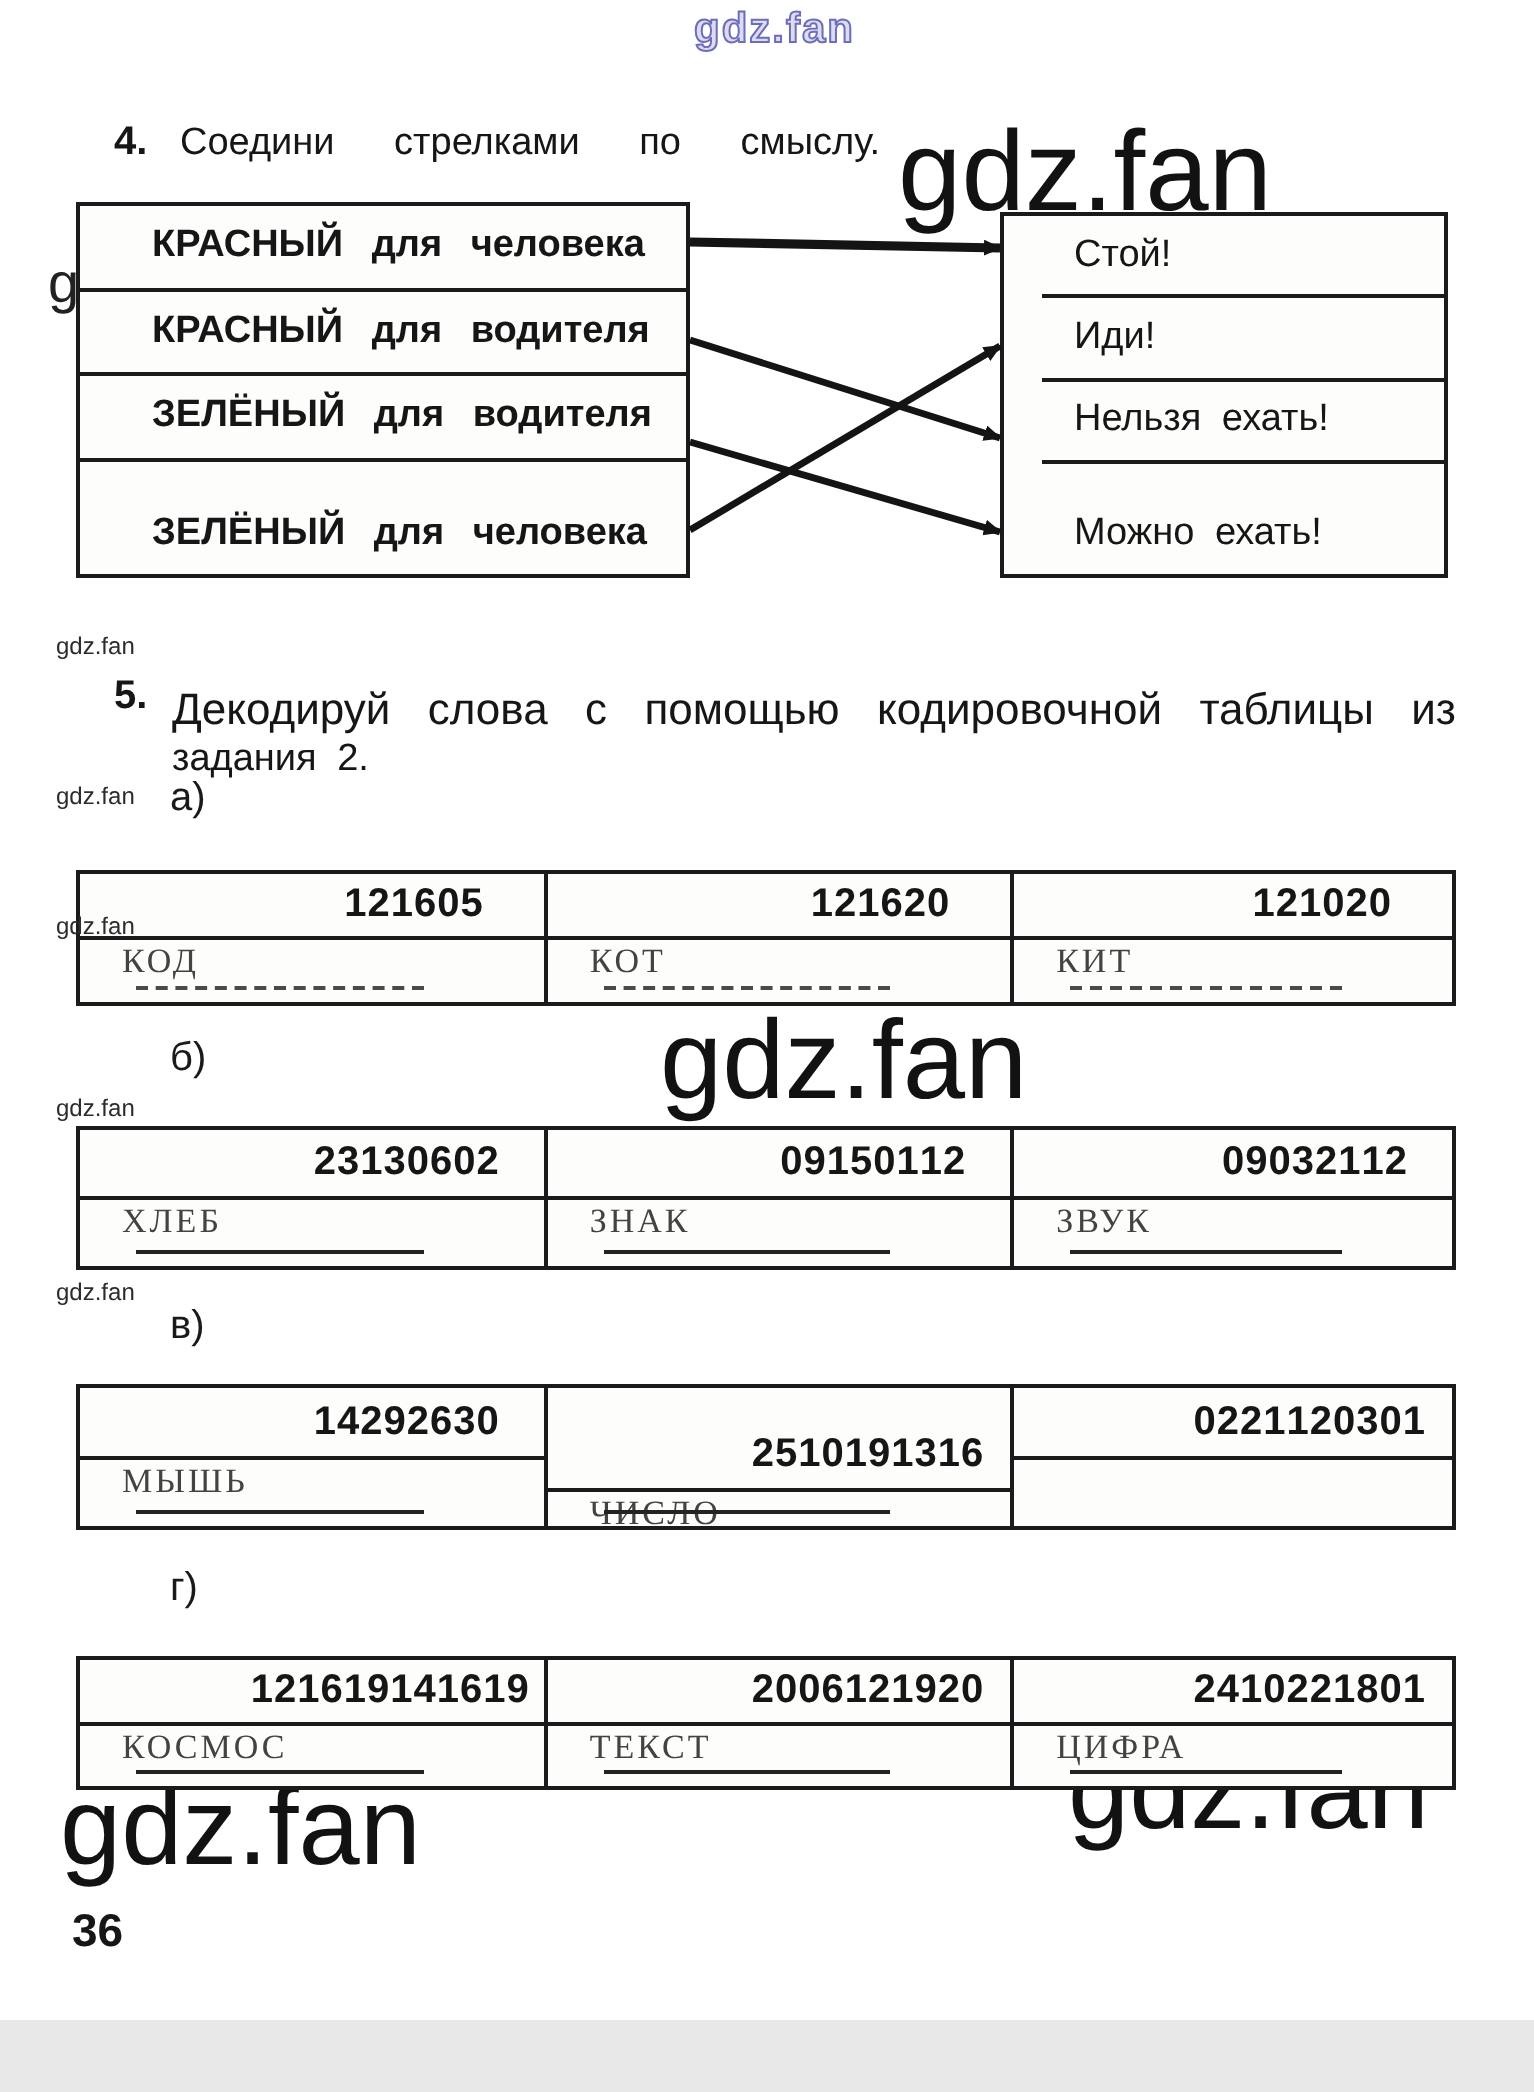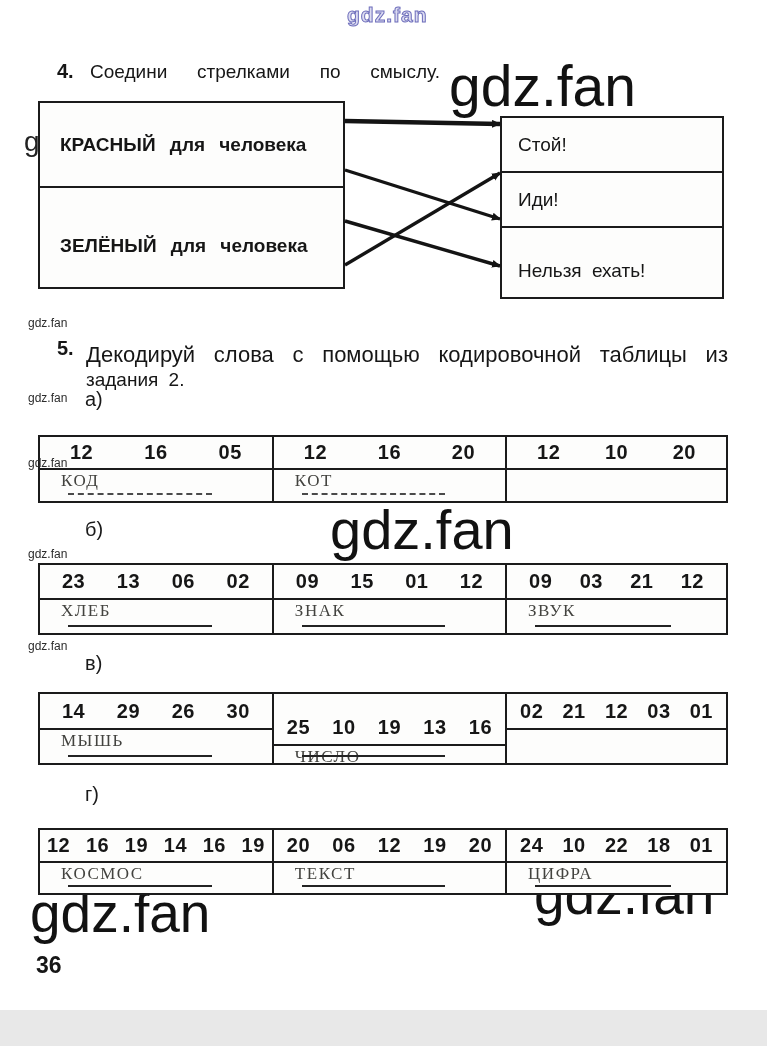--- a/index.html
+++ b/index.html
@@ -36,42 +36,42 @@
     position:absolute; left:86px; top:342px; width:642px;
     font-size:22px; text-align:justify; text-align-last:justify;
   }
   .t5line2{position:absolute; left:86px; top:369px; font-size:19px; word-spacing:5px;}
   
   .match-box{
     position:absolute; border:2px solid #1b1b1b; background:#fdfdfc;
     display:flex; flex-direction:column; box-sizing:border-box;
   }
   .box-left{left:38px; top:101px; width:307px; height:188px;}
-  .box-right{left:500px; top:116px; width:224px; height:183px;}
+  .box-right{left:500px; top:106px; width:224px; height:183px;padding-left:19px;}
   .mrow{
     flex:1 1 0; display:flex; align-items:center;
     border-bottom:2px solid #1b1b1b; font-size:19px;
   }
   .mrow:last-child{border-bottom:none;margin-top:16px;}
-  .box-left .mrow{padding-left:20px; font-weight:600; word-spacing:9px;}
+  .box-left .mrow{padding-left:36px; font-weight:600; word-spacing:9px;}
   .box-right .mrow{padding-left:16px; font-weight:500; word-spacing:5px;}
   .conn-svg{position:absolute; left:340px; top:95px; width:175px; height:200px; z-index:4;}
   .cline{stroke:#141414; stroke-width:3.4px;}
   .cline.thick{stroke-width:4.6px;}
   
   .sec-label{position:absolute; left:85px; font-size:20px; color:#1a1a1a;}
   .dtable{
     position:absolute; left:38px; width:690px; border:2px solid #1b1b1b;
     background:#fdfdfc; display:flex; box-sizing:border-box; z-index:3;
   }
   .dcell{position:relative; box-sizing:border-box; border-left:2px solid #1b1b1b; display:flex; flex-direction:column;}
   .dcell:first-child{border-left:none;}
   .dcell.c1{width:33.8%;} .dcell.c2{width:34.0%;} .dcell.c3{width:32.2%;}
   .codes{
-    display:flex; align-items:center; justify-content:space-between;
+    display:flex; align-items:center; justify-content:flex-end;
     border-bottom:2px solid #1b1b1b; box-sizing:border-box;
     font-size:20px; font-weight:700; letter-spacing:.5px;
   }
   .codes.n3{padding:0 30px;} .codes.n4{padding:0 22px;}
   .codes.n5{padding:0 13px;} .codes.n6{padding:0 7px;}
   .ansrow{position:relative; flex:1 1 auto;}
   .answer{
     position:absolute; left:21px; top:1px;
     font-family:"Liberation Serif", serif; font-size:17px;
     color:#43433f; letter-spacing:1.5px;
@@ -97,26 +97,29 @@
   <div class="wm wm-small sw2">gdz.fan</div>
   <div class="wm wm-small sw3">gdz.fan</div>
   <div class="wm wm-small sw4">gdz.fan</div>
   <div class="wm wm-small sw5">gdz.fan</div>
 
   <div class="tnum t4num">4.</div>
   <div class="t4title">Соедини стрелками по смыслу.</div>
 
   <div class="match-box box-left" id="leftBox">
       <div class="mrow">КРАСНЫЙ для человека</div>
+      <div class="mrow">КРАСНЫЙ для водителя</div>
+      <div class="mrow">ЗЕЛЁНЫЙ для водителя</div>
       <div class="mrow">ЗЕЛЁНЫЙ для человека</div>
     </div>
   <div class="match-box box-right" id="rightBox">
       <div class="mrow">Стой!</div>
       <div class="mrow">Иди!</div>
       <div class="mrow">Нельзя ехать!</div>
+      <div class="mrow">Можно ехать!</div>
     </div>
 
   <svg class="conn-svg" viewBox="0 0 175 200" id="connSvg" xmlns="http://www.w3.org/2000/svg">
     <defs>
       <marker id="arr" markerWidth="9" markerHeight="9" refX="8" refY="4" orient="auto" markerUnits="userSpaceOnUse">
         <path d="M0,0 L9,4 L0,8 z" fill="#141414"></path>
       </marker>
     </defs>
   <line x1="5" y1="26" x2="160" y2="29" class="cline thick" marker-end="url(#arr)"></line>
       <line x1="5" y1="75" x2="160" y2="124" class="cline" marker-end="url(#arr)"></line>
@@ -152,20 +155,24 @@
             <span class="answer">КОТ</span>
             <div class="ans-line dashed"></div>
           </div>
         </div>
         <div class="dcell c3">
           <div class="codes n3" style="height: 33px;">
             <span class="code">12</span>
             <span class="code">10</span>
             <span class="code">20</span>
           </div>
+          <div class="ansrow">
+            <span class="answer">КИТ</span>
+            <div class="ans-line dashed"></div>
+          </div>
         </div>
       </div>
       <div class="sec-label" style="top: 518px;">б)</div>
       <div class="dtable" style="top: 563px; height: 72px;">
         <div class="dcell c1">
           <div class="codes n4" style="height: 35px;">
             <span class="code">23</span>
             <span class="code">13</span>
             <span class="code">06</span>
             <span class="code">02</span>

